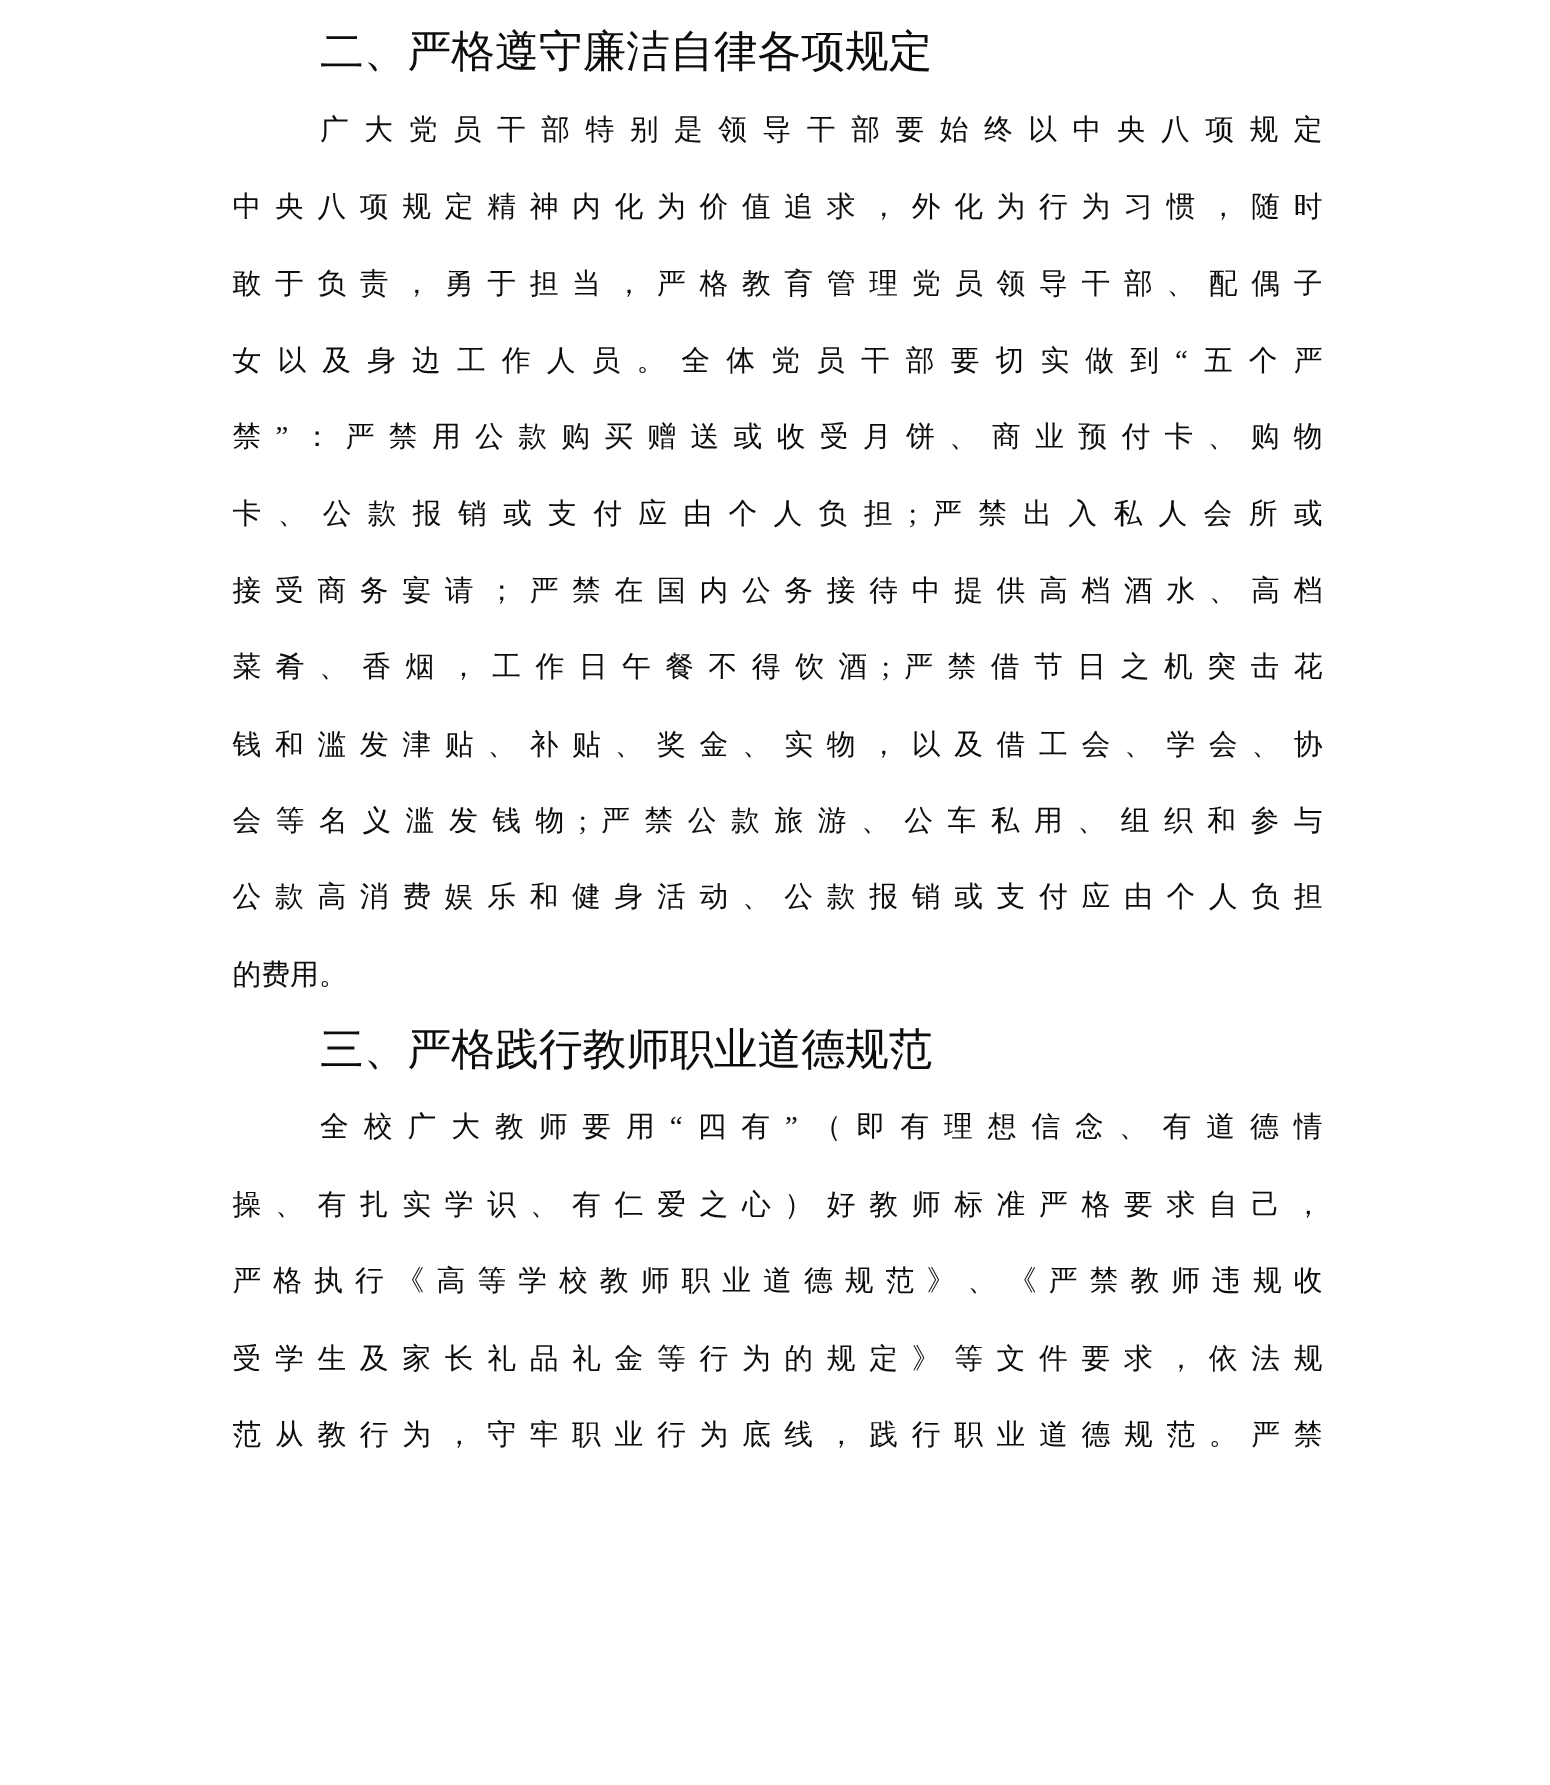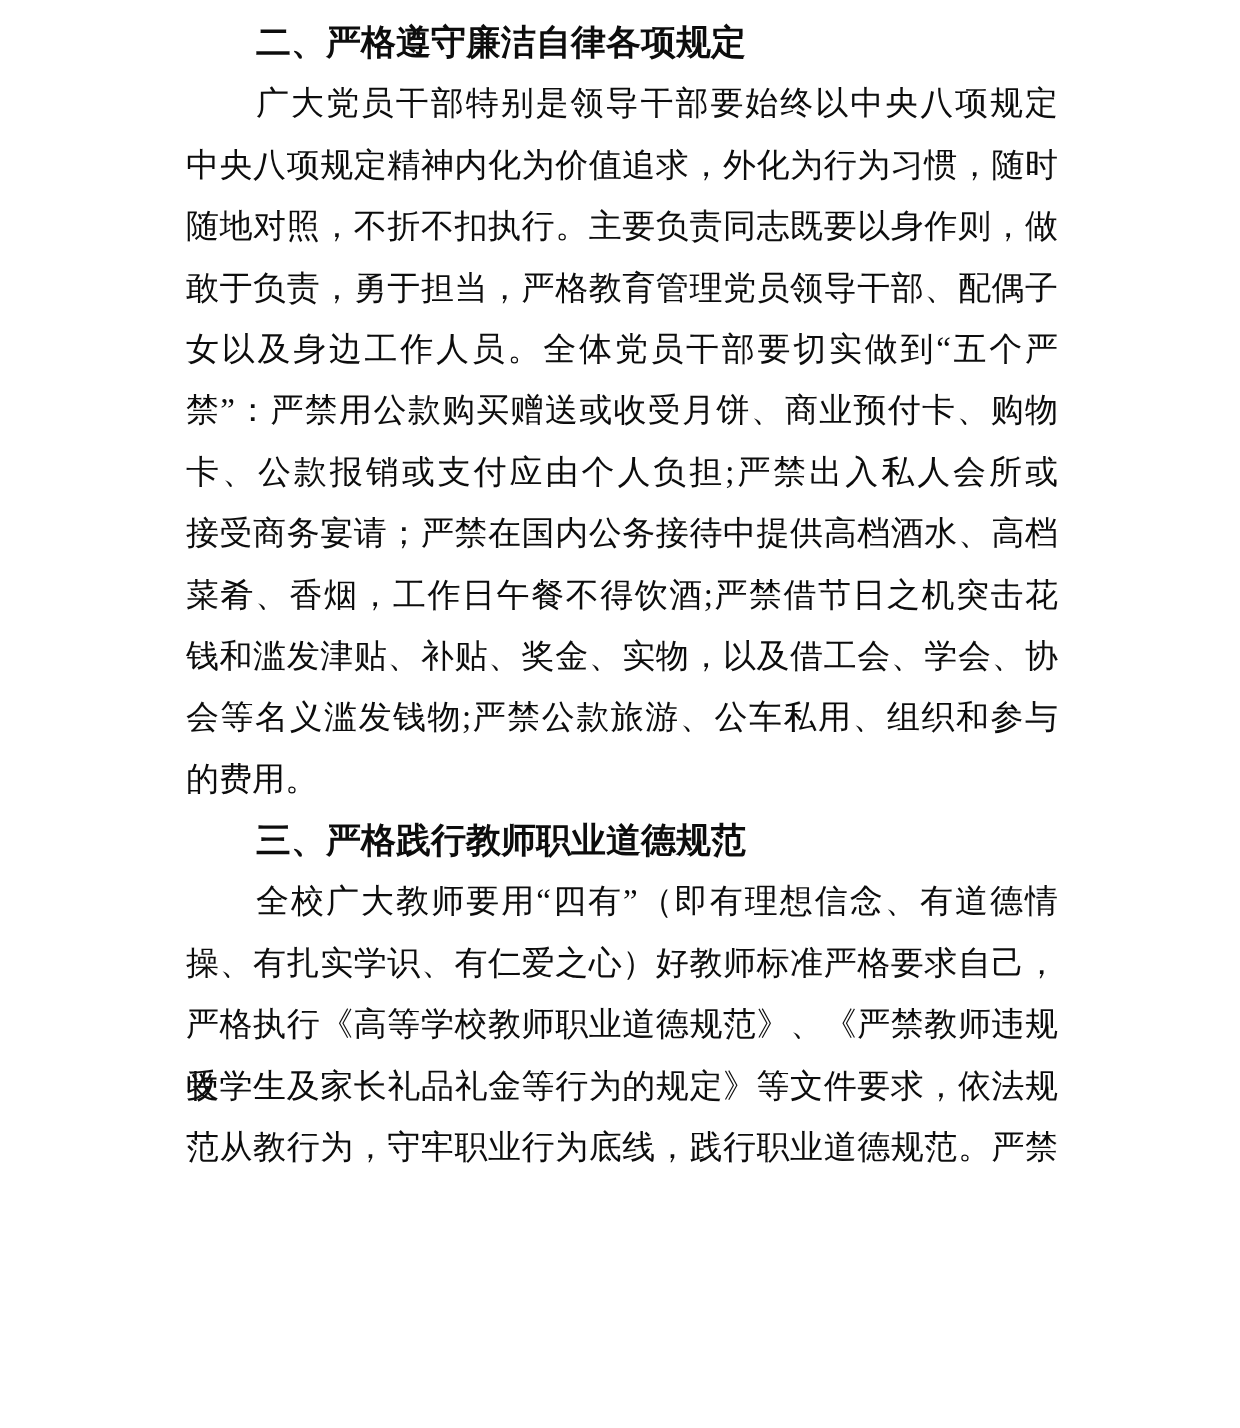--- a/index.html
+++ b/index.html
@@ -19,30 +19,30 @@
     position: absolute;
     left: 186px;
     top: 12px;
     width: 872px;
   }
   .line {
     box-sizing: border-box;
     width: 100%;
     height: 61.4px;
     line-height: 61.4px;
-    font-size: 33px;
+    font-size: 23px;
     letter-spacing: 0;
     font-family: "Liberation Serif", "DejaVu Serif", serif;
     color: #0d0d0d;
     white-space: nowrap;
     overflow: visible;
   }
   .line.heading {
     font-family: "DejaVu Sans", "Liberation Sans", sans-serif;
-    font-weight: 700;
+    font-weight: 400;
     font-size: 35px;
   }
   .line.indent {
     padding-left: 70px;
   }
   .line.justify {
     white-space: normal;
     word-break: break-all;
     text-align: justify;
     text-align-last: justify;
@@ -50,29 +50,29 @@
   }
 </style>
 </head>
 <body>
 
 <div class="page">
   <div class="content">
       <div class="line heading indent">二、严格遵守廉洁自律各项规定</div>
       <div class="line indent justify">广大党员干部特别是领导干部要始终以中央八项规定</div>
       <div class="line justify">中央八项规定精神内化为价值追求，外化为行为习惯，随时</div>
-      <div class="line justify">随地对照，不折不扣执行。主要负责同志既要以身作则，做</div>
       <div class="line justify">敢于负责，勇于担当，严格教育管理党员领导干部、配偶子</div>
       <div class="line justify">女以及身边工作人员。全体党员干部要切实做到“五个严</div>
       <div class="line justify">禁”：严禁用公款购买赠送或收受月饼、商业预付卡、购物</div>
       <div class="line justify">卡、公款报销或支付应由个人负担;严禁出入私人会所或</div>
       <div class="line justify">接受商务宴请；严禁在国内公务接待中提供高档酒水、高档</div>
       <div class="line justify">菜肴、香烟，工作日午餐不得饮酒;严禁借节日之机突击花</div>
       <div class="line justify">钱和滥发津贴、补贴、奖金、实物，以及借工会、学会、协</div>
       <div class="line justify">会等名义滥发钱物;严禁公款旅游、公车私用、组织和参与</div>
+      <div class="line justify">公款高消费娱乐和健身活动、公款报销或支付应由个人负担</div>
       <div class="line">的费用。</div>
       <div class="line heading indent">三、严格践行教师职业道德规范</div>
       <div class="line indent justify">全校广大教师要用“四有”（即有理想信念、有道德情</div>
       <div class="line justify">操、有扎实学识、有仁爱之心）好教师标准严格要求自己，</div>
       <div class="line justify">严格执行《高等学校教师职业道德规范》、《严禁教师违规收</div>
       <div class="line justify">受学生及家长礼品礼金等行为的规定》等文件要求，依法规</div>
       <div class="line justify">范从教行为，守牢职业行为底线，践行职业道德规范。严禁</div>
     </div>
 </div>
 

